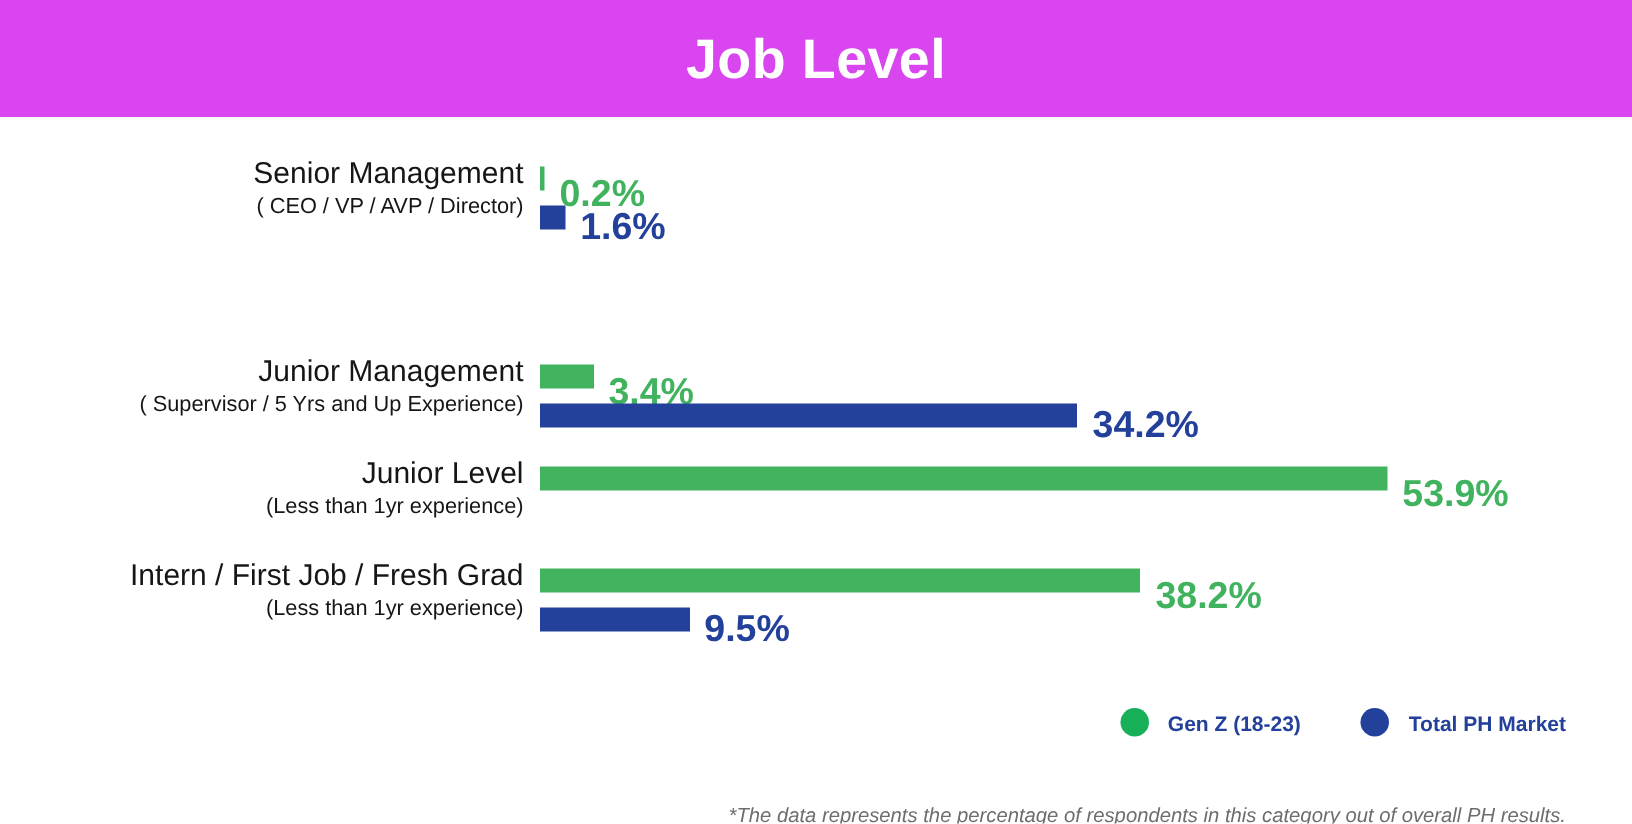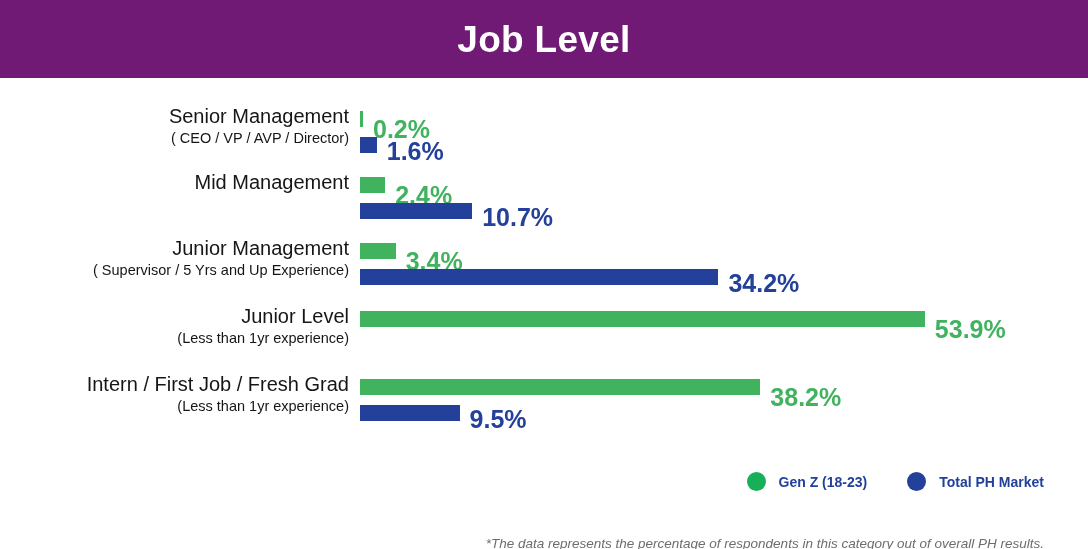--- a/index.html
+++ b/index.html
@@ -14,21 +14,21 @@
     overflow: hidden;
     position: relative;
   }
 
   
   #header-bar {
     position: absolute;
     left: 0; top: 0;
     width: 1088px;
     height: 78px;
-    background: #701a75;
+    background: #d946ef;
     display: flex;
     align-items: center;
     justify-content: center;
   }
   #chart-title {
     color: #ffffff;
     font-size: 37px;
     font-weight: bold;
     letter-spacing: 0.3px;
     line-height: 1;
@@ -163,31 +163,20 @@
           <div class="bar-value green">0.2%</div>
         </div>
         <div class="bar-row">
           <div class="bar blue" style="width: 16.768px;"></div>
           <div class="bar-value blue">1.6%</div>
         </div>
       </div>
     </div>
     <div class="bar-group" style="top: 92px;">
       <div class="cat-label-block">
-        <div class="cat-label-main">Mid Management</div>
-      </div>
-      <div class="bars-block">
-        <div class="bar-row green-row">
-          <div class="bar green" style="width: 25.152px;"></div>
-          <div class="bar-value green">2.4%</div>
-        </div>
-        <div class="bar-row">
-          <div class="bar blue" style="width: 112.136px;"></div>
-          <div class="bar-value blue">10.7%</div>
-        </div>
       </div>
     </div>
     <div class="bar-group" style="top: 158px;">
       <div class="cat-label-block">
         <div class="cat-label-main">Junior Management</div>
         <div class="cat-label-sub">( Supervisor / 5 Yrs and Up Experience)</div>
       </div>
       <div class="bars-block">
         <div class="bar-row green-row">
           <div class="bar green" style="width: 35.632px;"></div>

